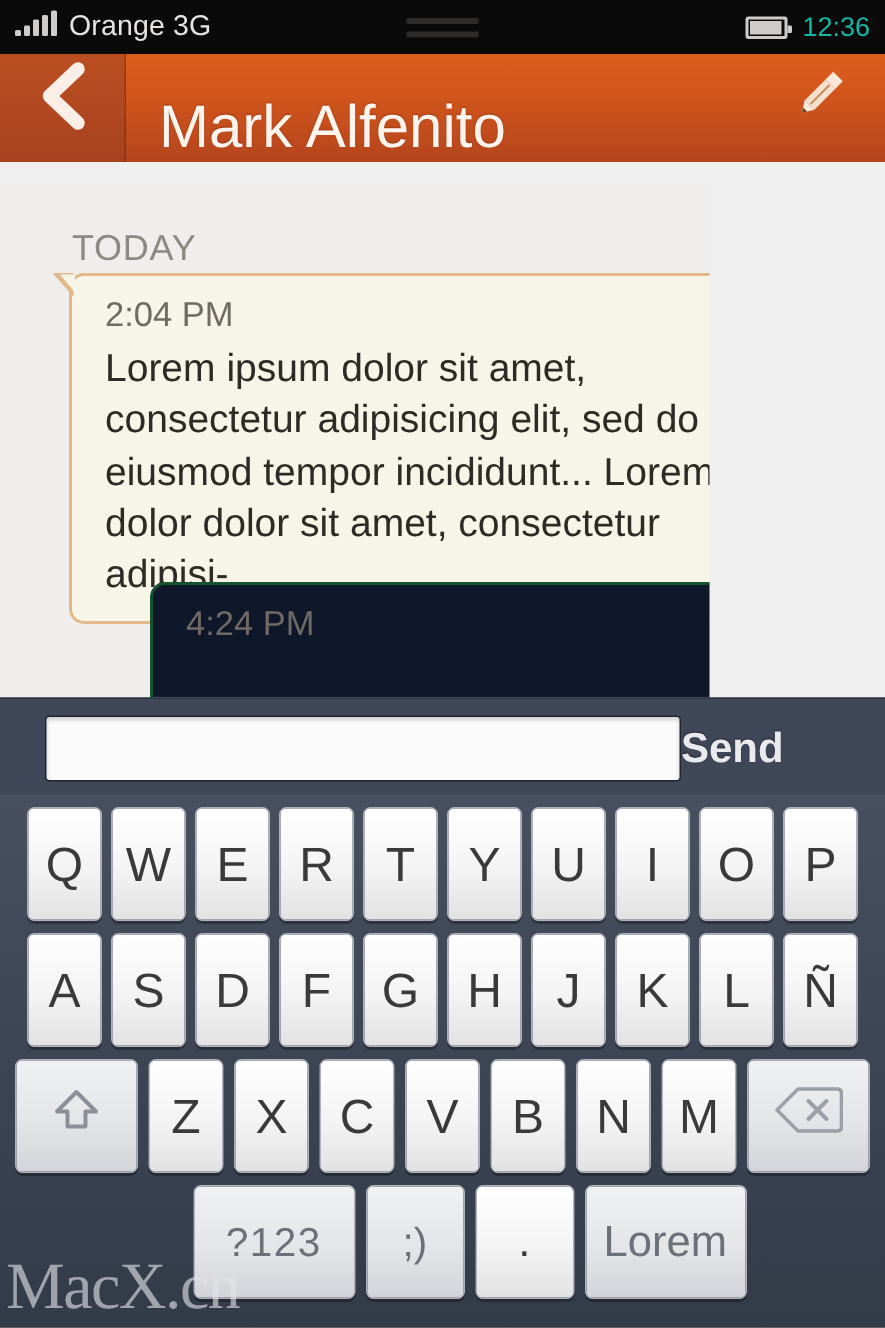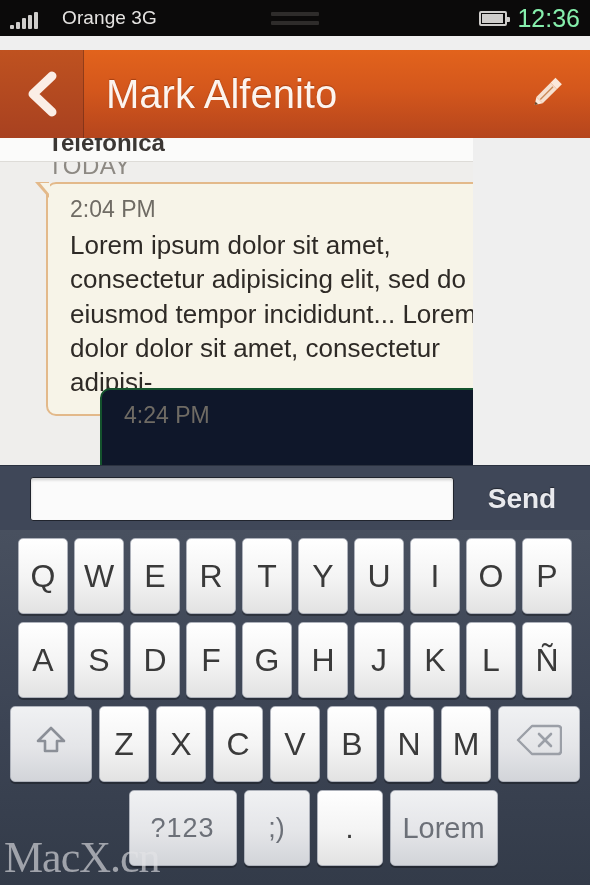--- a/index.html
+++ b/index.html
@@ -27,23 +27,23 @@
     height: 36px;
     background: #0b0a0a;
     display: flex;
     align-items: center;
     color: #e8e6e4;
     font-size: 19px;
     z-index: 40;
   }
   .sb-left {
     display: flex;
-    align-items: flex-end;
+    align-items: flex-start;
     padding-left: 10px;
-    gap: 24px;
+    gap: 8px;
   }
   .signal {
     display: flex;
     align-items: flex-end;
     gap: 2px;
     height: 17px;
   }
   .signal i {
     display: block;
     width: 4px;
@@ -106,33 +106,33 @@
     content: "";
     position: absolute;
     right: -5px;
     top: 4px;
     width: 3px;
     height: 5px;
     background: #cfcdcb;
     border-radius: 0 1px 1px 0;
   }
   .clock {
-    font-size: 25px;
-    color: #86efac;
+    font-size: 18px;
+    color: #14b8a6;
   }
 
   
   .app-header {
     position: absolute;
-    top: 50px; left: 0;
+    top: 20px; left: 0;
     width: 590px;
     height: 88px;
     background: linear-gradient(180deg, #e2631c 0%, #d4571c 45%, #b5451d 100%);
     display: flex;
-    align-items: center;
+    align-items: flex-end;
     z-index: 35;
   }
   .back-btn {
     width: 84px;
     height: 88px;
     display: flex;
     align-items: center;
     justify-content: center;
     background: linear-gradient(180deg, #bf5220 0%, #a84120 100%);
     border-right: 1px solid rgba(0,0,0,.22);
@@ -279,21 +279,20 @@
     box-shadow: inset 0 2px 3px rgba(0,0,0,.18);
     box-sizing: border-box;
     font-size: 24px;
     padding: 0 10px;
     color: #2b2b2b;
     outline: none;
     font-family: "Liberation Sans", sans-serif;
   }
   .send-btn {
     flex: 1;
-    text-align: center;
     font-size: 28px;
     font-weight: bold;
     color: #e9eaee;
     text-shadow: 0 -1px 1px rgba(0,0,0,.45);
   }
 
   
   .keyboard {
     position: absolute;
     top: 530px; left: 0;
@@ -398,21 +397,20 @@
             <polygon points="18,33 27,33 22.5,40" fill="#fbeadd"></polygon>
             <polygon points="20.6,37 24.4,37 22.5,40" fill="#6b4427"></polygon>
           </g>
         </svg>
       </span>
     </div>
   </div>
 
   <div class="conversation">
     <div class="day-label">TODAY</div>
-    <div class="sticky-contact">Telefónica</div>
 
     <div class="bubble incoming">
       <span class="tail"></span>
       <div class="stamp">2:04 PM</div>
       <div class="body">Lorem ipsum dolor sit amet, consectetur adipisicing elit, sed do eiusmod tempor incididunt... Lorem dolor dolor sit amet, consectetur adipisi-</div>
     </div>
 
     <div class="bubble outgoing">
       <span class="tail"></span>
       <div class="stamp">4:24 PM</div>

